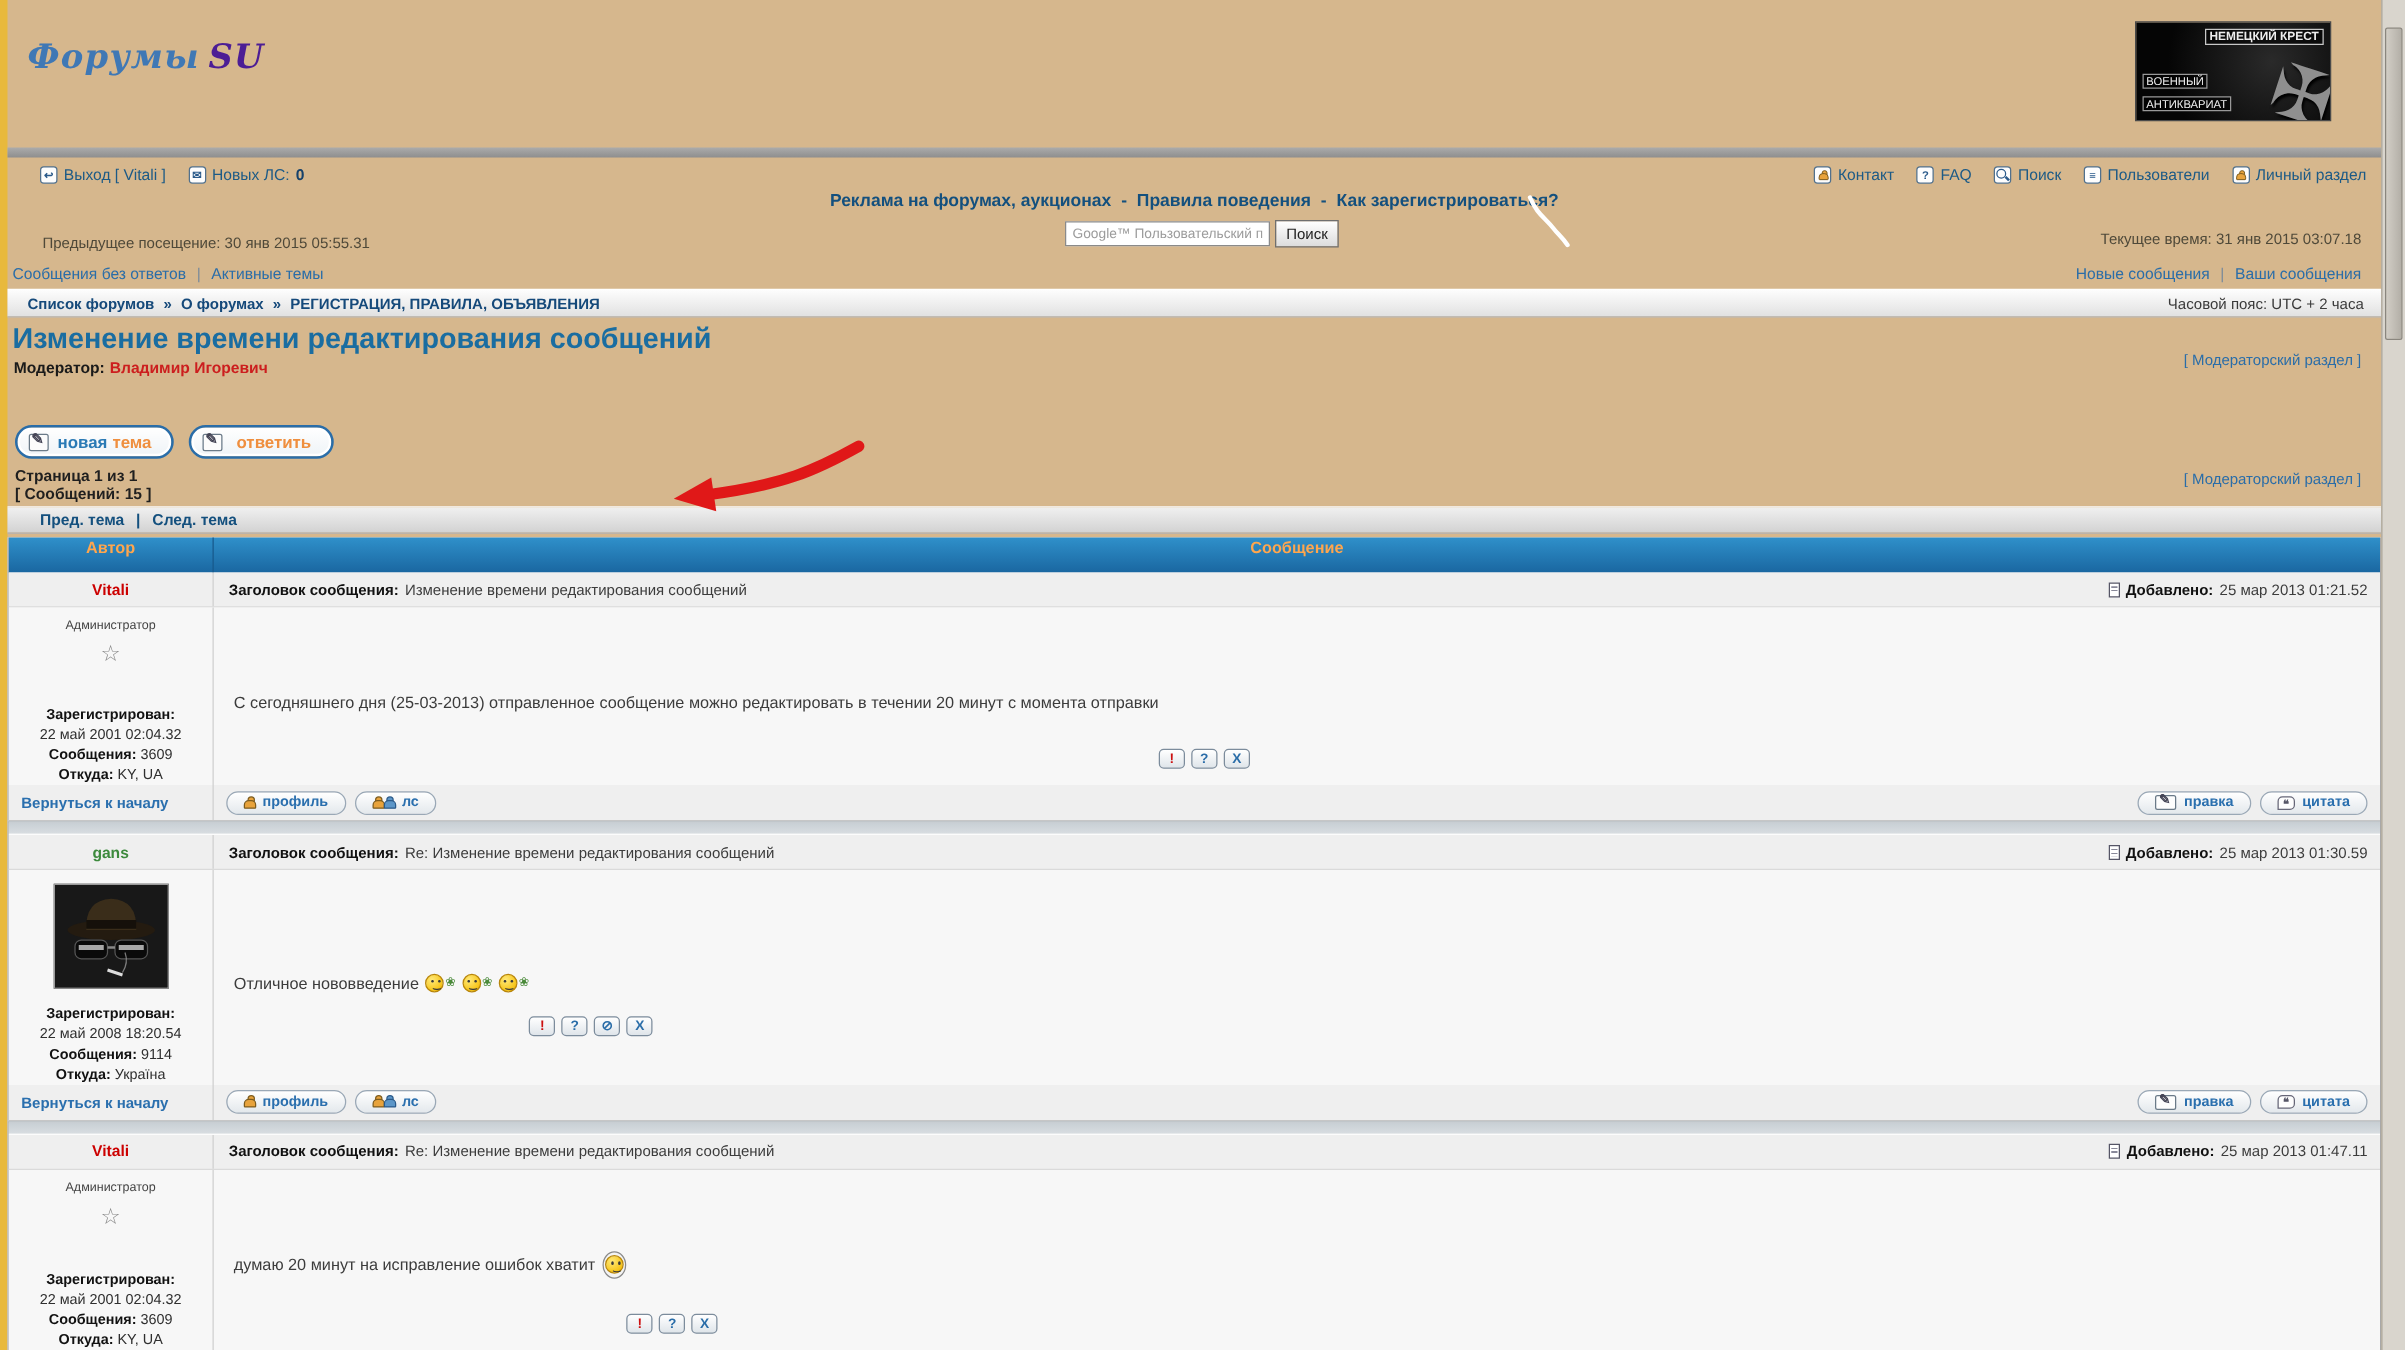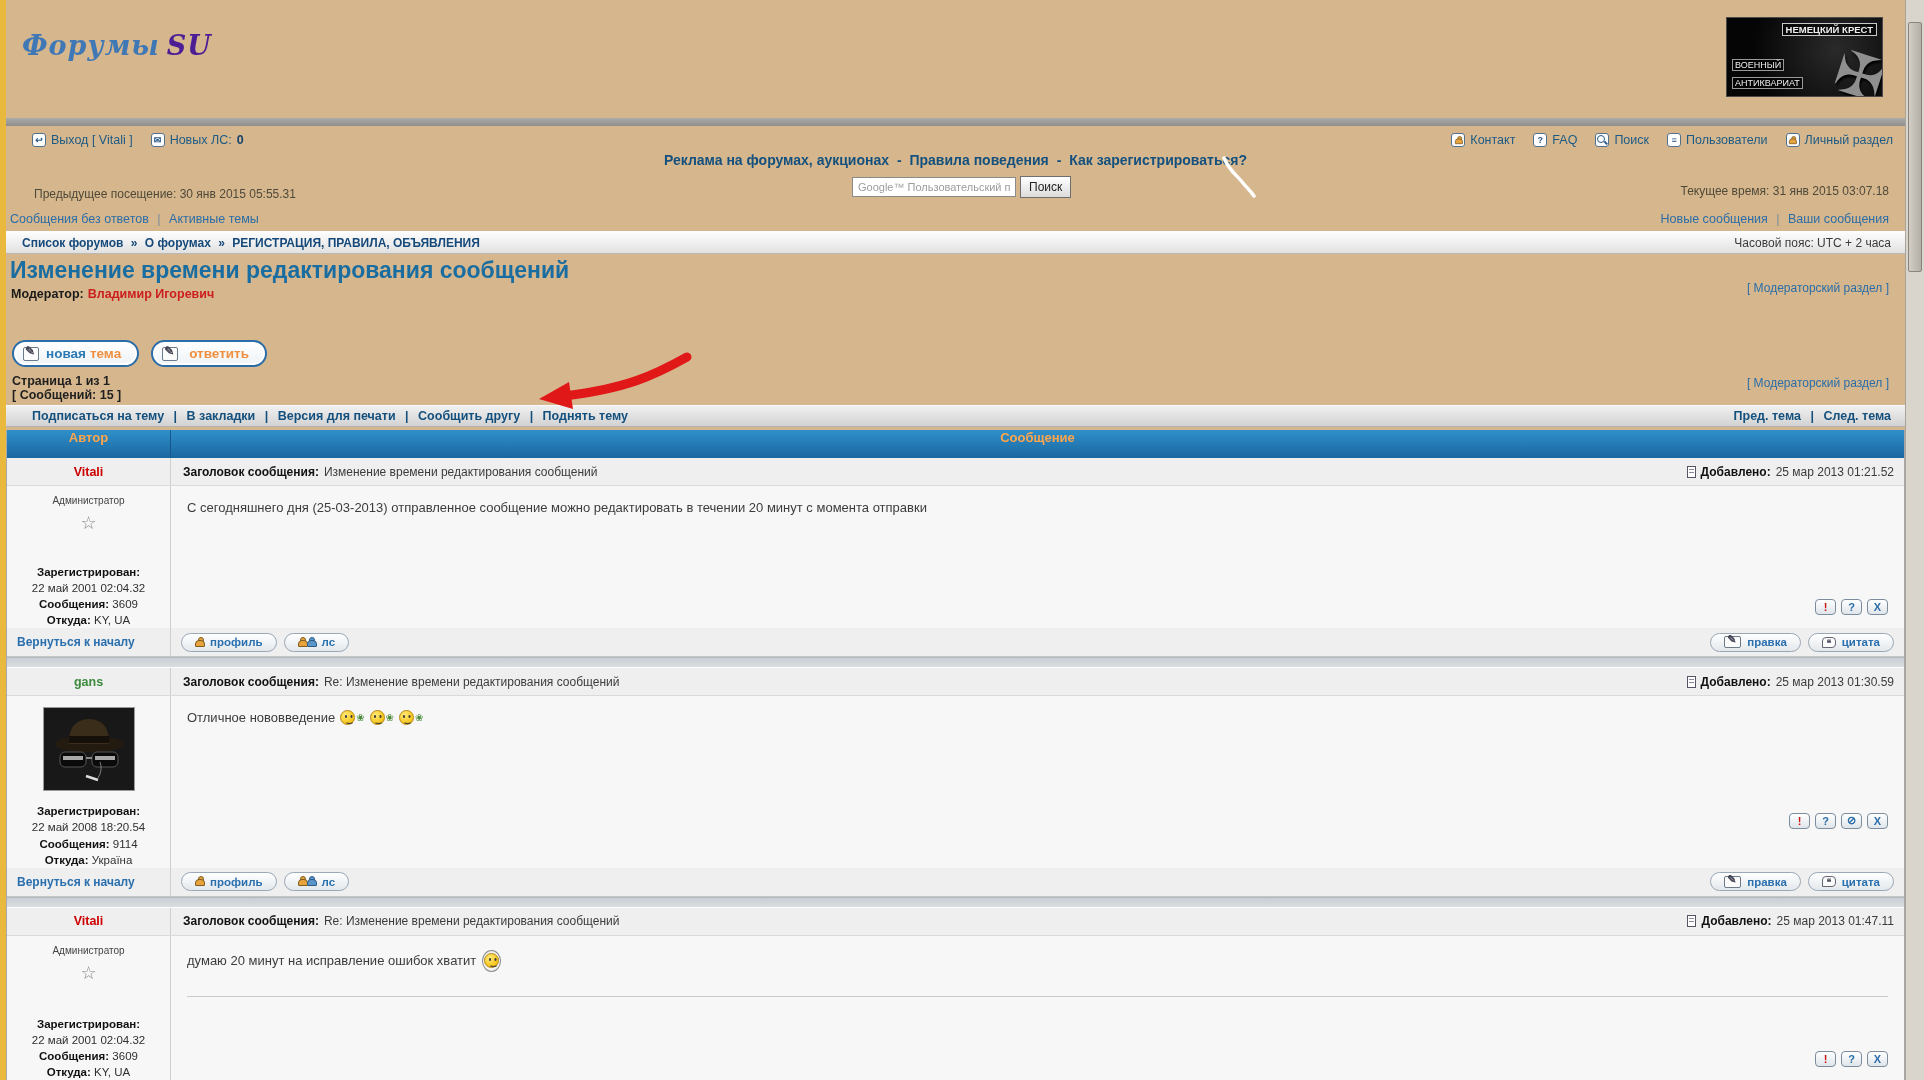--- a/index.html
+++ b/index.html
@@ -11,21 +11,21 @@
 
   
   .scrollbar { position: absolute; right: 0; top: 0; width: 19px; height: 1080px; background: #d9d5cd; border-left: 1px solid #a9a49a; }
   .scroll-thumb { position: absolute; left: 2px; top: 22px; width: 14px; height: 250px; background: linear-gradient(90deg,#d2cec6,#b3afa7); border: 1px solid #8a867e; border-radius: 2px; }
 
   
   .site-header { height: 118px; position: relative; }
   .logo { position: absolute; left: 16px; top: 30px; font-family: "DejaVu Serif", serif; font-style: italic; font-weight: bold; font-size: 27px; letter-spacing: 1px; }
   .logo .p1 { color: #3f78b5; }
   .logo .p2 { color: #4c1d95; margin-left: 7px; }
-  .banner { position: absolute; right: 22px; top: 17px; width: 157px; height: 80px; background: radial-gradient(circle at 70% 40%, #2a2a2a, #050505 70%); border: 1px solid #4a4a4a; overflow: hidden; color: #eee; }
+  .banner { position: absolute; right: 40px; top: 17px; width: 157px; height: 80px; background: radial-gradient(circle at 70% 40%, #2a2a2a, #050505 70%); border: 1px solid #4a4a4a; overflow: hidden; color: #eee; }
   .banner .t1 { position: absolute; top: 5px; right: 5px; font-size: 9.5px; font-weight: bold; border: 1px solid #c8c8c8; padding: 0 3px; background: rgba(0,0,0,.55); }
   .banner .t2 { position: absolute; left: 5px; bottom: 25px; font-size: 9px; border: 1px solid #999; padding: 0 2px; background: rgba(0,0,0,.55); }
   .banner .t3 { position: absolute; left: 5px; bottom: 7px; font-size: 9px; border: 1px solid #999; padding: 0 2px; background: rgba(0,0,0,.55); }
   .banner .cross { position: absolute; right: -2px; bottom: -14px; font-size: 58px; color: #8f8f8f; transform: rotate(18deg); text-shadow: 2px 2px 2px #000; }
 
   .gray-bar { height: 8px; background: linear-gradient(#ababab,#8e8e8e); }
 
   
   .nav-row { display: flex; justify-content: space-between; align-items: center; padding: 7px 12px 3px 26px; font-size: 12.5px; }
   .nav-left, .nav-right { display: flex; gap: 18px; align-items: center; }
@@ -111,21 +111,21 @@
 
   .p-body { background: #f7f7f7; }
   .p-body .c-author { text-align: center; font-size: 11.5px; color: #333; padding-top: 9px; }
   .rank { font-size: 10px; color: #444; }
   .star-icon { font-size: 18px; color: #8a8a8a; line-height: 1; margin-top: 8px; }
   .reg-info { font-size: 11.5px; line-height: 1.4; color: #2f2f2f; }
   .reg-info b { color: #111; }
   .p1 .reg-info { margin-top: 32px; }
   .p3-body .reg-info { margin-top: 34px; }
   .p2-body .reg-info { margin-top: 12px; }
-  .p-body .c-msg { display: flex; flex-direction: column; padding: 14px 16px 6px; font-size: 13px; color: #3c3c3c; }
+  .p-body .c-msg { display: flex; flex-direction: row; padding: 14px 16px 6px; font-size: 13px; color: #3c3c3c; }
   .p1 { min-height: 120px; } .p2-body { min-height: 155px; } .p3-body { min-height: 114px; }
   .body-line { display: flex; align-items: center; flex-wrap: wrap; }
   .sig-divider { border-top: 1px solid #cbcbcb; margin-top: 24px; padding-top: 11px; }
   .post-icons { margin-top: auto; align-self: flex-end; display: flex; gap: 5px; padding-bottom: 7px; }
   .p2-body .post-icons { margin-bottom: 26px; }
   .sq-btn { width: 21px; height: 16px; border: 1px solid #7c8c9c; border-radius: 4px; background: linear-gradient(#ffffff,#dfe5ea); display: flex; align-items: center; justify-content: center; font-size: 11px; font-weight: bold; color: #2a6da8; cursor: pointer; }
   .sq-btn.excl { color: #cc1111; }
 
   .p-foot { height: 29px; background: #efefef; border-bottom: 1px solid #c6c6c6; align-items: center; }
   .p-foot .c-author { align-self: stretch; display: flex; align-items: center; padding-left: 10px; font-size: 12px; font-weight: bold; }
@@ -273,31 +273,20 @@
       </a>
     </div>
     <div class="page-lines">
       <div>Страница 1 из 1</div>
       <div>[ Сообщений: 15 ]</div>
     </div>
     <a class="mod-section two">[ Модераторский раздел ]</a>
   </div>
 
   <div class="toolbar">
-    <div>
-      <a>Подписаться на тему</a>
-      <span class="sep">|</span>
-      <a>В закладки</a>
-      <span class="sep">|</span>
-      <a>Версия для печати</a>
-      <span class="sep">|</span>
-      <a>Сообщить другу</a>
-      <span class="sep">|</span>
-      <a>Поднять тему</a>
-    </div>
     <div>
       <a>Пред. тема</a>
       <span class="sep">|</span>
       <a>След. тема</a>
     </div>
   </div>
 
   <div class="forum-table">
     <div class="t-head">
       <div class="col-a">Автор</div>

